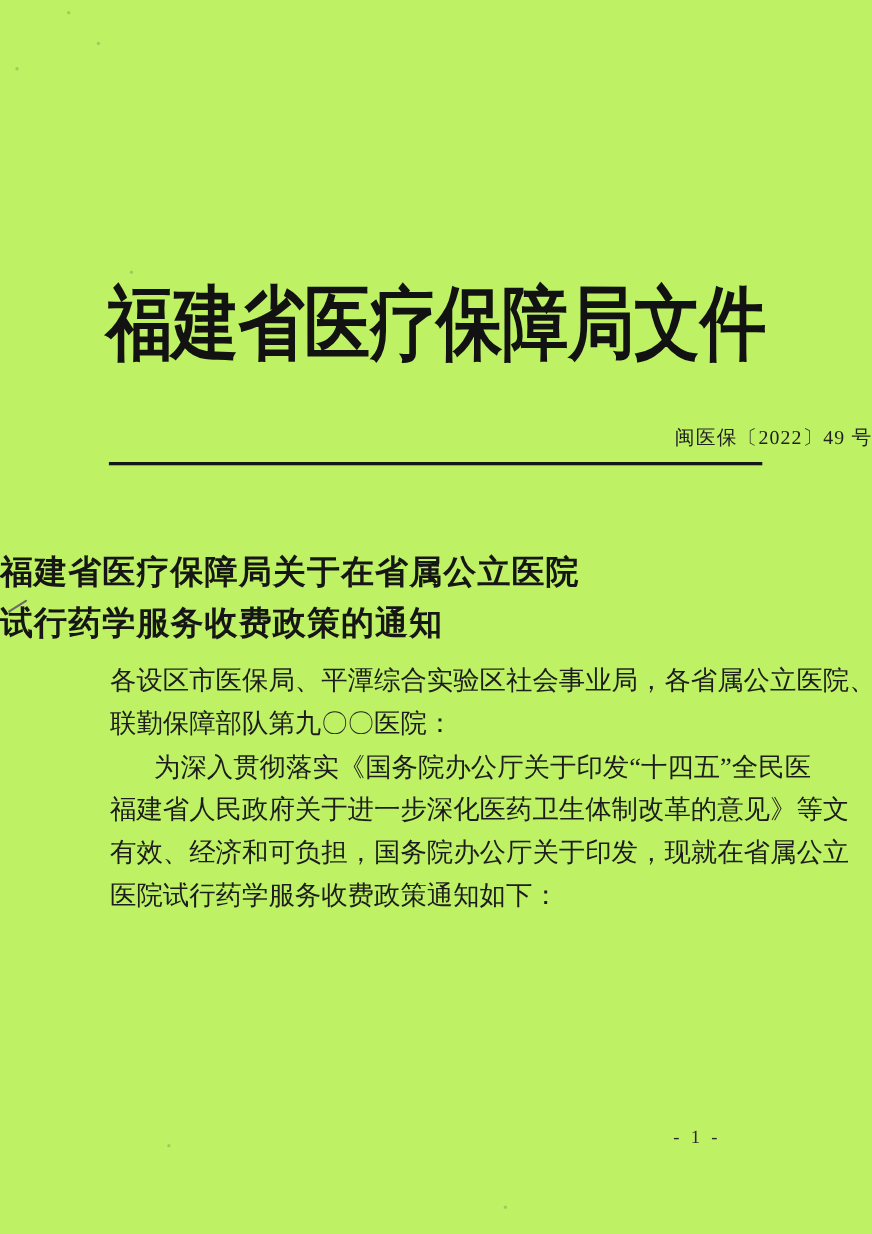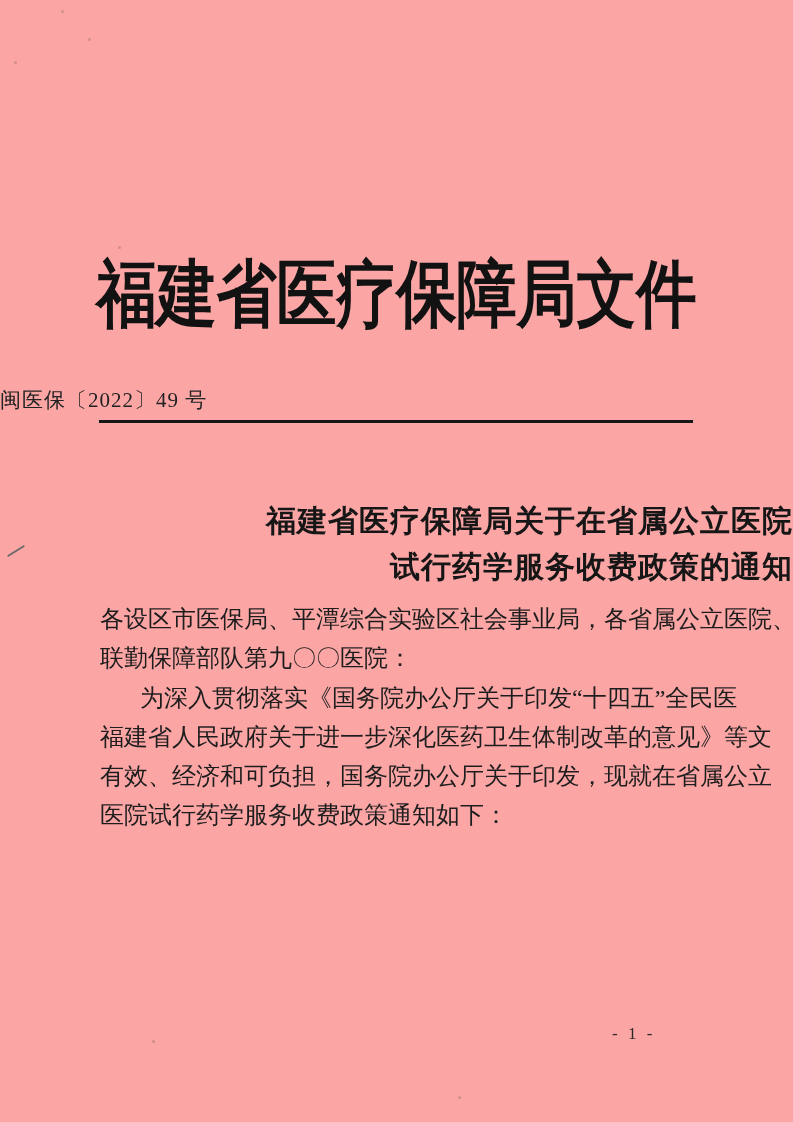--- a/index.html
+++ b/index.html
@@ -6,21 +6,21 @@
     margin: 0;
     padding: 0;
     background: #e8e8e8;
     font-family: "Liberation Serif", "DejaVu Serif", serif;
   }
   .page {
     position: relative;
     width: 793px;
     height: 1122px;
     margin: 0 auto;
-    background: #fca5a5;
+    background: #bef264;
     color: #1d1d1d;
     overflow: hidden;
   }
   
   .letterhead {
     position: absolute;
     top: 246px;
     left: 0;
     width: 100%;
     text-align: center;
@@ -31,41 +31,41 @@
     transform: scaleY(1.22);
     transform-origin: center top;
     color: #121212;
   }
   
   .doc-number {
     position: absolute;
     top: 386px;
     left: 0;
     width: 100%;
-    text-align: left;
-    font-size: 21px;
+    text-align: right;
+    font-size: 18px;
     letter-spacing: 1px;
     color: #222;
   }
   
   .rule {
     position: absolute;
     top: 420px;
     left: 99px;
     width: 594px;
     height: 3px;
     background: #161616;
   }
   
   .doc-title {
     position: absolute;
     top: 498px;
     left: 0;
     width: 100%;
-    text-align: right;
+    text-align: left;
     font-size: 30px;
     font-weight: bold;
     line-height: 46px;
     letter-spacing: 1px;
     color: #161616;
   }
   
   .body-text {
     position: absolute;
     top: 600px;

